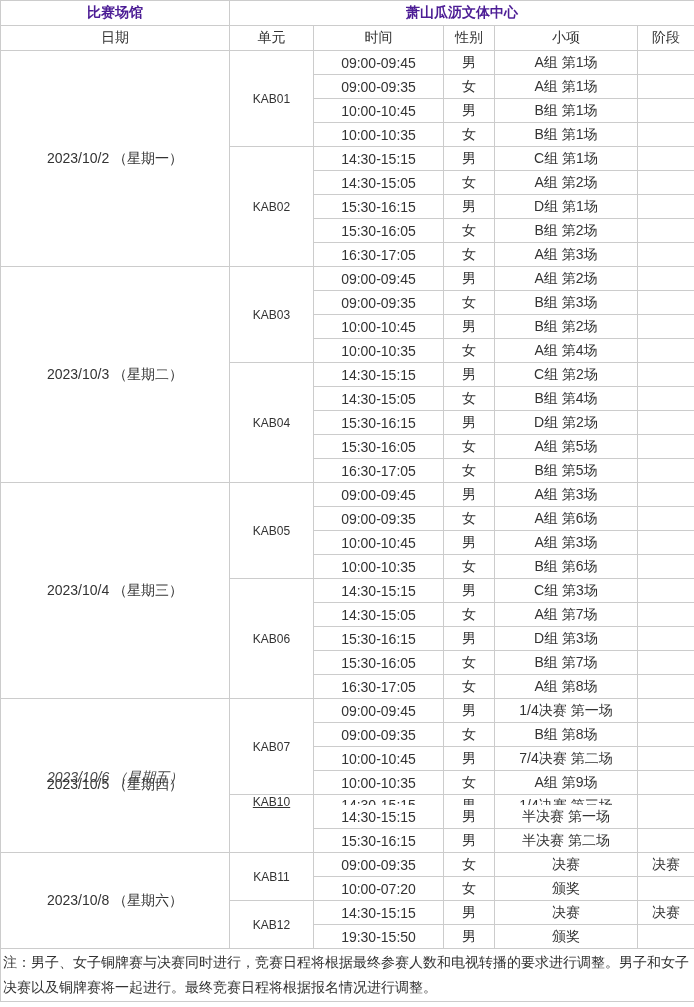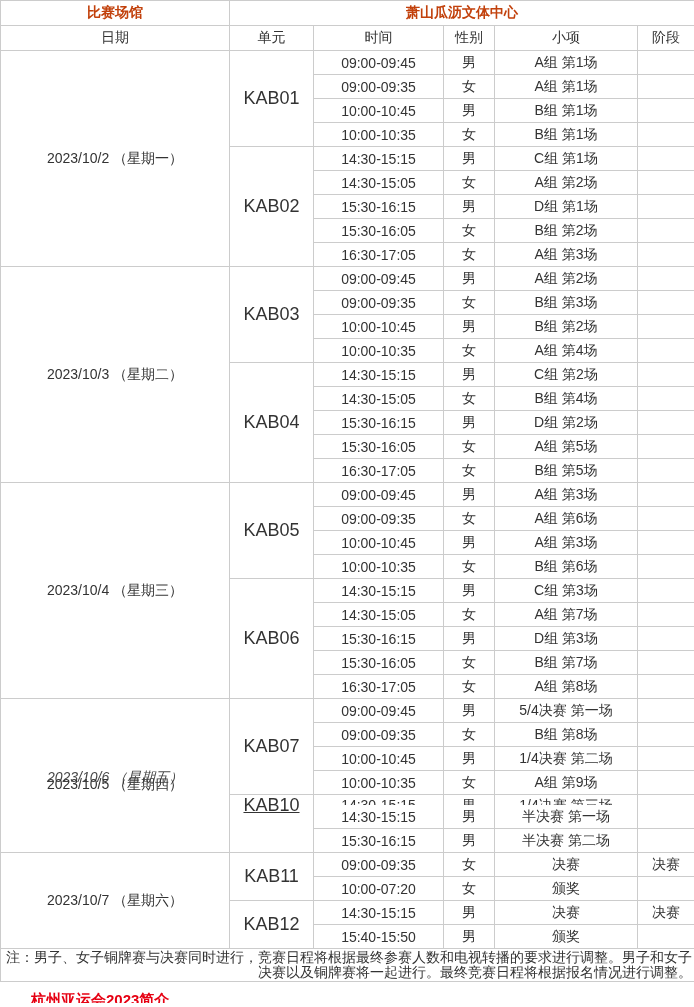--- a/index.html
+++ b/index.html
@@ -7,38 +7,38 @@
     width:694px;height:1007px;overflow:hidden;background:#fff;
     font-family:"Liberation Sans","DejaVu Sans",sans-serif;
   }
   table{border-collapse:collapse;table-layout:fixed;width:694px;}
   td,th{
     border:1px solid #ccc;text-align:center;vertical-align:middle;
     color:#333;font-size:14px;font-weight:400;padding:0;overflow:hidden;
     white-space:nowrap;
   }
   .hrow th{height:24px;}
-  .hrow .bold{font-weight:700;color:#c2410c;text-align:center;}
+  .hrow .bold{font-weight:700;color:#4c1d95;text-align:center;}
   tbody td{height:23px;}
   .date-cell{font-size:14px;}
-  .unit-cell{font-size:18px;}
+  .unit-cell{font-size:12px;}
   
   .clipped-row td{height:10px;border-bottom:none;vertical-align:top;text-decoration:underline;}
   .clip-box{height:10px;overflow:hidden;}
   .clip-box span{display:block;line-height:20px;}
   .after-clip td{border-top:none;}
   
   .overlap-wrap{position:relative;height:18px;}
   .overlap-wrap span{
     position:absolute;left:0;right:0;top:8px;text-align:center;line-height:18px;
   }
   .overlap-wrap span.l2{top:1px;opacity:.9;font-style:italic;}
   .note-row td{
-    height:auto;white-space:normal;line-height:15px;padding:1px 2px;
-    font-size:14px;text-align:right;
+    height:auto;white-space:normal;line-height:25px;padding:1px 2px;
+    font-size:14px;text-align:left;
   }
   .footer-link{
     margin:8px 0 0 31px;color:#e60012;font-weight:700;font-size:15px;
     line-height:19px;height:13px;overflow:hidden;cursor:pointer;
   }
 </style>
 </head>
 <body>
 
 <table>
@@ -243,33 +243,33 @@
     <tr>
       <td rowspan="7" class="date-cell">
         <div class="overlap-wrap">
           <span>2023/10/5 （星期四）</span>
           <span class="l2">2023/10/6 （星期五）</span>
         </div>
       </td>
       <td rowspan="4" class="unit-cell">KAB07</td>
       <td>09:00-09:45</td>
       <td>男</td>
-      <td>5/4决赛 第一场</td>
+      <td>1/4决赛 第一场</td>
       <td></td>
     </tr>
     <tr>
       <td>09:00-09:35</td>
       <td>女</td>
       <td>B组 第8场</td>
       <td></td>
     </tr>
     <tr>
       <td>10:00-10:45</td>
       <td>男</td>
-      <td>1/4决赛 第二场</td>
+      <td>7/4决赛 第二场</td>
       <td></td>
     </tr>
     <tr>
       <td>10:00-10:35</td>
       <td>女</td>
       <td>A组 第9场</td>
       <td></td>
     </tr>
     <tr class="clipped-row">
       <td rowspan="3" class="unit-cell">KAB10</td>
@@ -301,42 +301,42 @@
       <td></td>
     </tr>
     <tr>
       <td>15:30-16:15</td>
       <td>男</td>
       <td>半决赛 第二场</td>
       <td></td>
     </tr>
 
     <tr>
-      <td rowspan="4" class="date-cell">2023/10/7 （星期六）</td>
+      <td rowspan="4" class="date-cell">2023/10/8 （星期六）</td>
       <td rowspan="2" class="unit-cell">KAB11</td>
       <td>09:00-09:35</td>
       <td>女</td>
       <td>决赛</td>
       <td>决赛</td>
     </tr>
     <tr>
       <td>10:00-07:20</td>
       <td>女</td>
       <td>颁奖</td>
       <td></td>
     </tr>
     <tr>
       <td rowspan="2" class="unit-cell">KAB12</td>
       <td>14:30-15:15</td>
       <td>男</td>
       <td>决赛</td>
       <td>决赛</td>
     </tr>
     <tr>
-      <td>15:40-15:50</td>
+      <td>19:30-15:50</td>
       <td>男</td>
       <td>颁奖</td>
       <td></td>
     </tr>
 
     <tr class="note-row">
       <td colspan="6">注：男子、女子铜牌赛与决赛同时进行，竞赛日程将根据最终参赛人数和电视转播的要求进行调整。男子和女子决赛以及铜牌赛将一起进行。最终竞赛日程将根据报名情况进行调整。</td>
     </tr>
   </tbody>
 </table>

